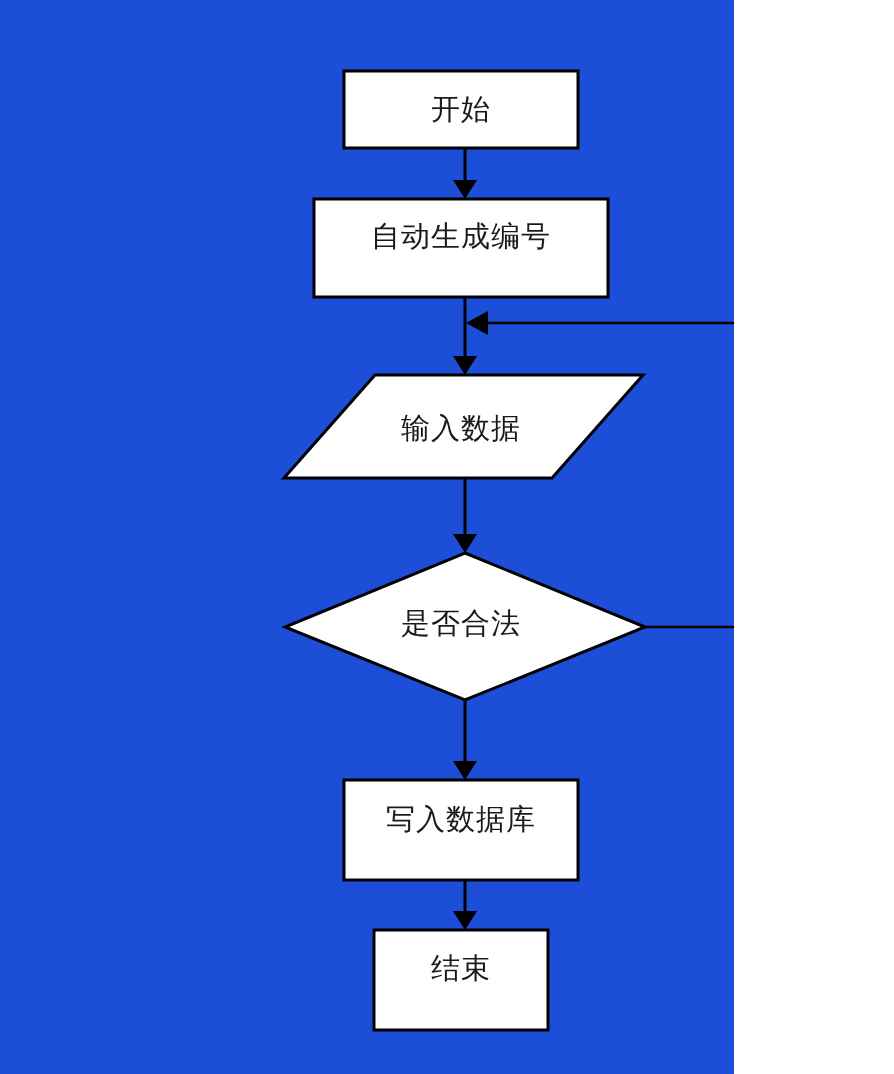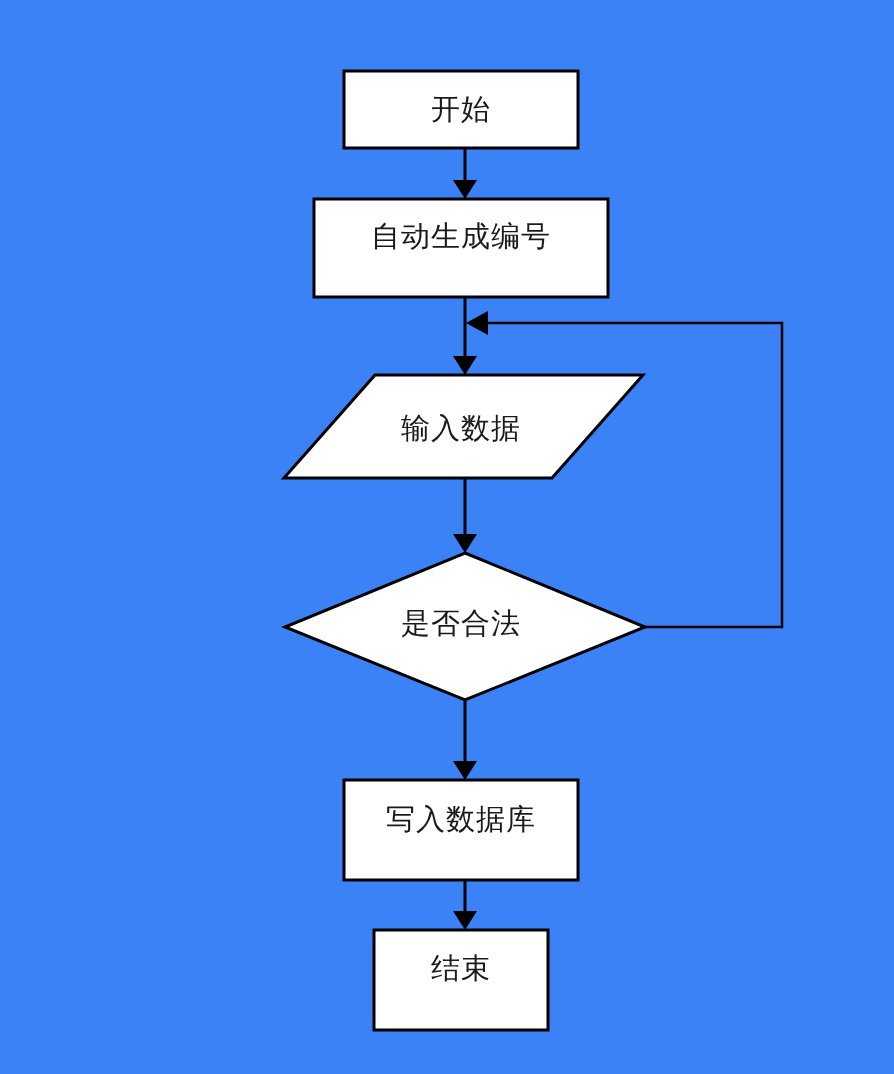--- a/index.html
+++ b/index.html
@@ -6,23 +6,23 @@
   html, body {
     margin: 0;
     padding: 0;
     background: #ffffff;
   }
   body {
     font-family: "Liberation Serif", "DejaVu Serif", serif;
   }
   #canvas {
     position: relative;
-    width: 894px;
+    width: 734px;
     height: 1074px;
-    background: #3b82f6;
+    background: #1d4ed8;
     overflow: hidden;
   }
   #flow-svg {
     position: absolute;
     left: 0;
     top: 0;
     width: 894px;
     height: 1074px;
   }
   .node-shape {

